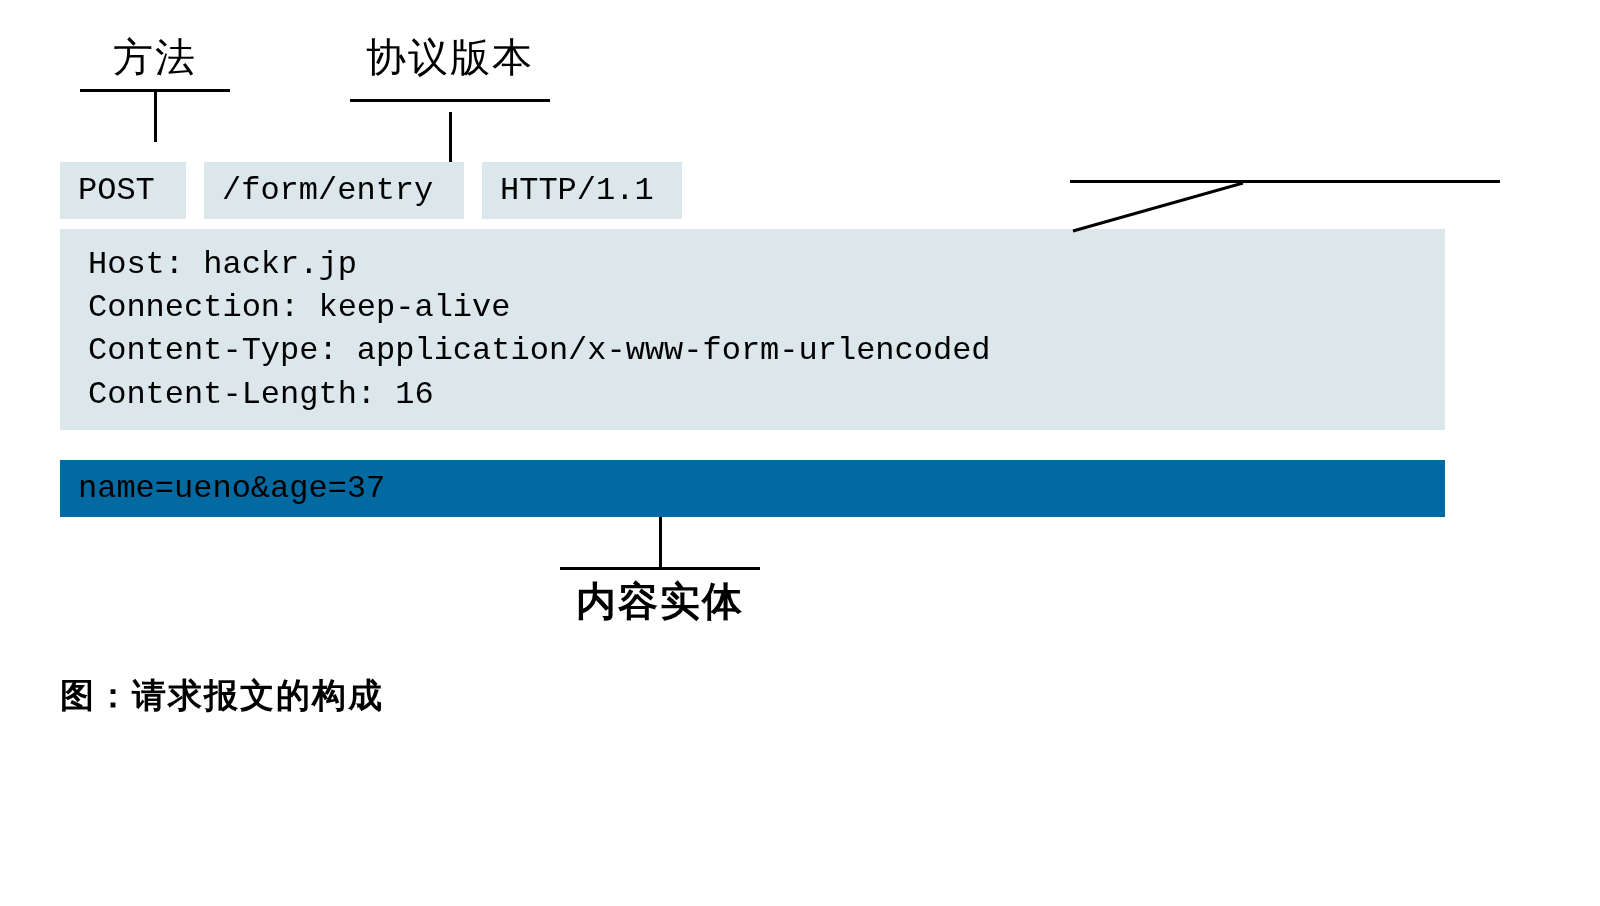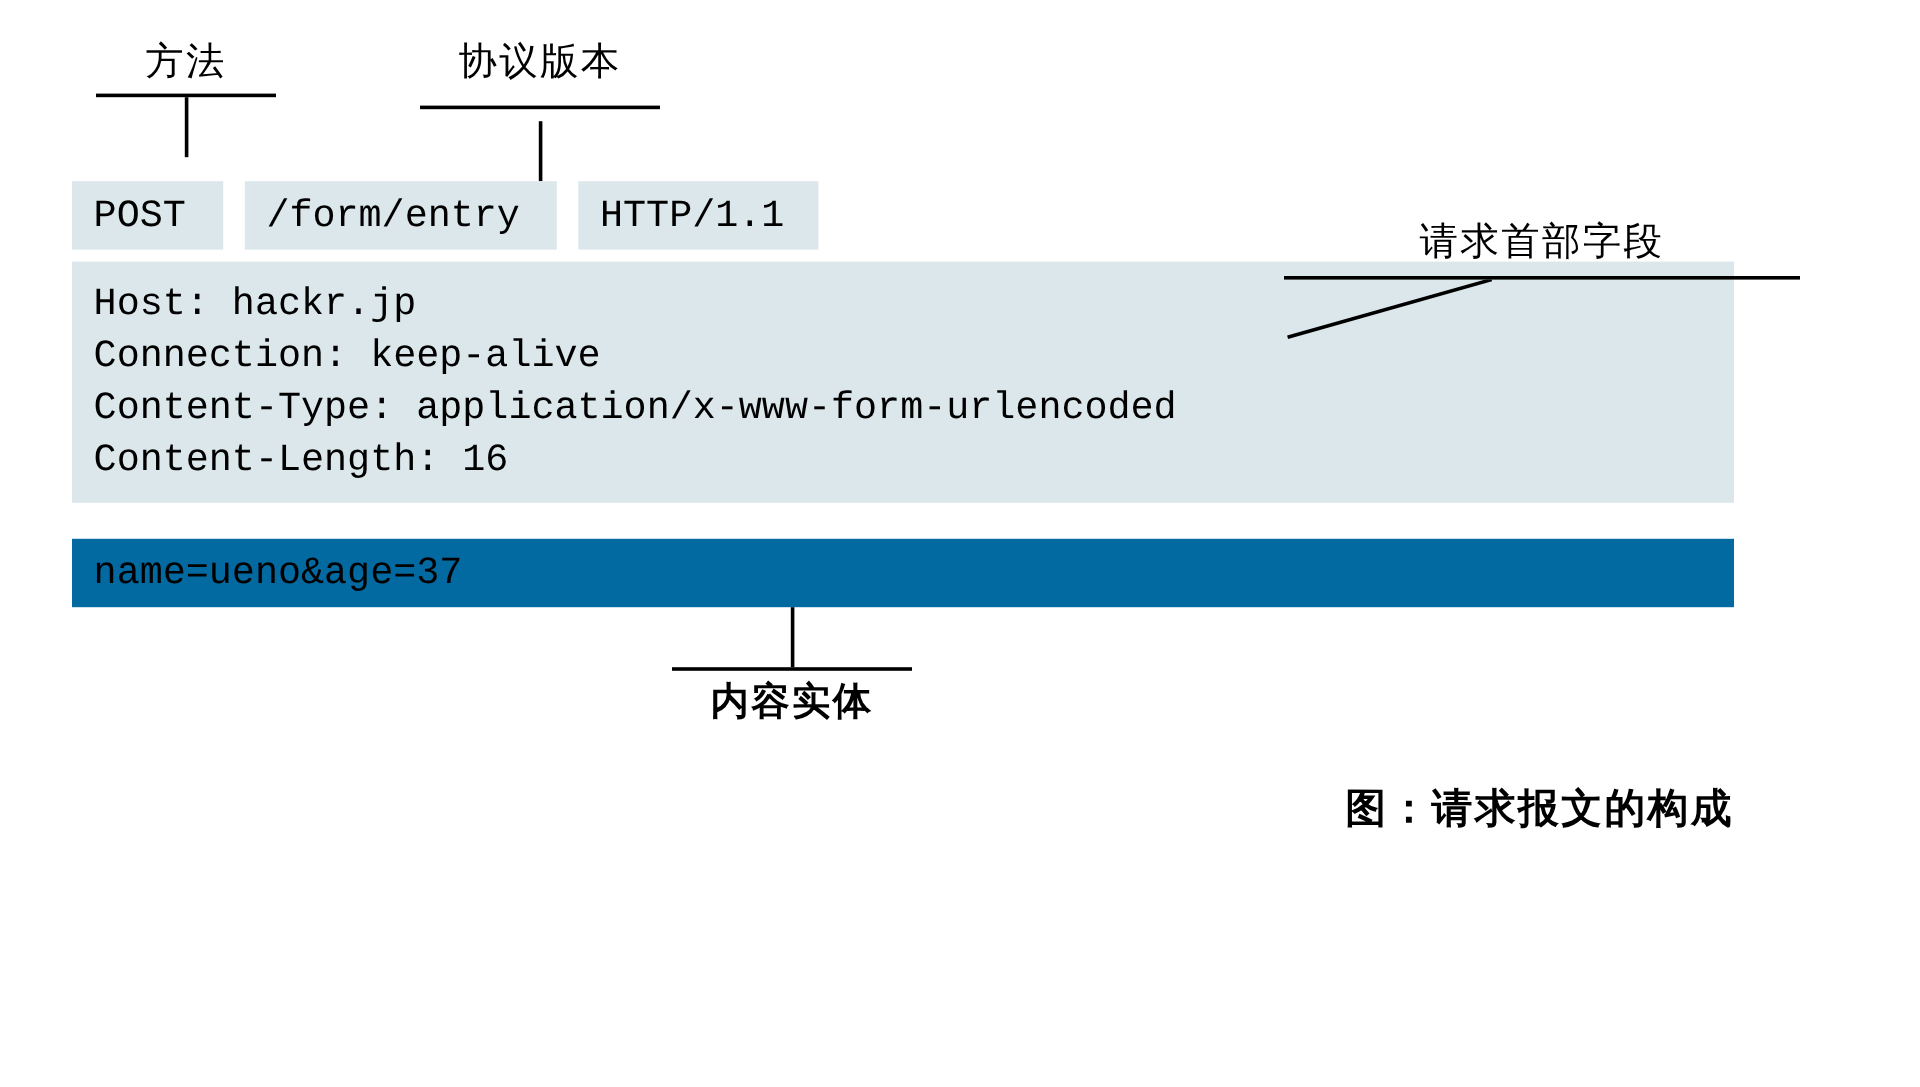--- a/index.html
+++ b/index.html
@@ -20,21 +20,21 @@
       display: flex;
       gap: 0;
       margin-left: 20px;
     }
     .label-group {
       display: flex;
       flex-direction: column;
       align-items: center;
     }
     .cn-label {
-      font-size: 32px;
+      font-size: 40px;
       color: #000;
       margin-bottom: 4px;
       letter-spacing: 2px;
     }
     .underline {
       width: 100%;
       height: 3px;
       background: #000;
     }
     .connector-down {
@@ -82,21 +82,21 @@
       width: 180px;
       height: 50px;
       margin-right: 255px;
     }
 
     .headers-box {
       background: #dbe7eb;
       font-family: "Courier New", monospace;
       font-size: 32px;
       color: #000;
-      padding: 14px 18px;
+      padding: 14px 28px;
       width: 1385px;
       margin-top: 10px;
       line-height: 1.35;
     }
 
     .body-box {
       background: #0369a1;
       font-family: "Courier New", monospace;
       font-size: 32px;
       color: #000;
@@ -123,21 +123,21 @@
     }
     .bottom-label .cn-label {
       margin-top: 4px;
       font-weight: bold;
     }
 
     .caption {
       font-size: 34px;
       font-weight: 700;
       color: #000;
-      text-align: right;
+      text-align: left;
       width: 1385px;
       margin-top: 40px;
       letter-spacing: 2px;
     }
   </style>
 </head>
 <body>
 
 <div class="container">
 
@@ -154,21 +154,20 @@
     </div>
   </div>
 
   <div class="request-line-row">
     <div class="box box-method">POST</div>
     <div class="box box-uri">/form/entry</div>
     <div class="box box-ver">HTTP/1.1</div>
   </div>
 
   <div class="right-label">
-    <div class="cn-label">请求首部字段</div>
     <div class="underline"></div>
     <svg class="slash-svg" viewBox="0 0 180 50">
       <line x1="175" y1="0" x2="5" y2="48" stroke="#000" stroke-width="3"></line>
     </svg>
   </div>
 
   <div class="headers-box">
     <div>Host: hackr.jp</div>
     <div>Connection: keep-alive</div>
     <div>Content-Type: application/x-www-form-urlencoded</div>

